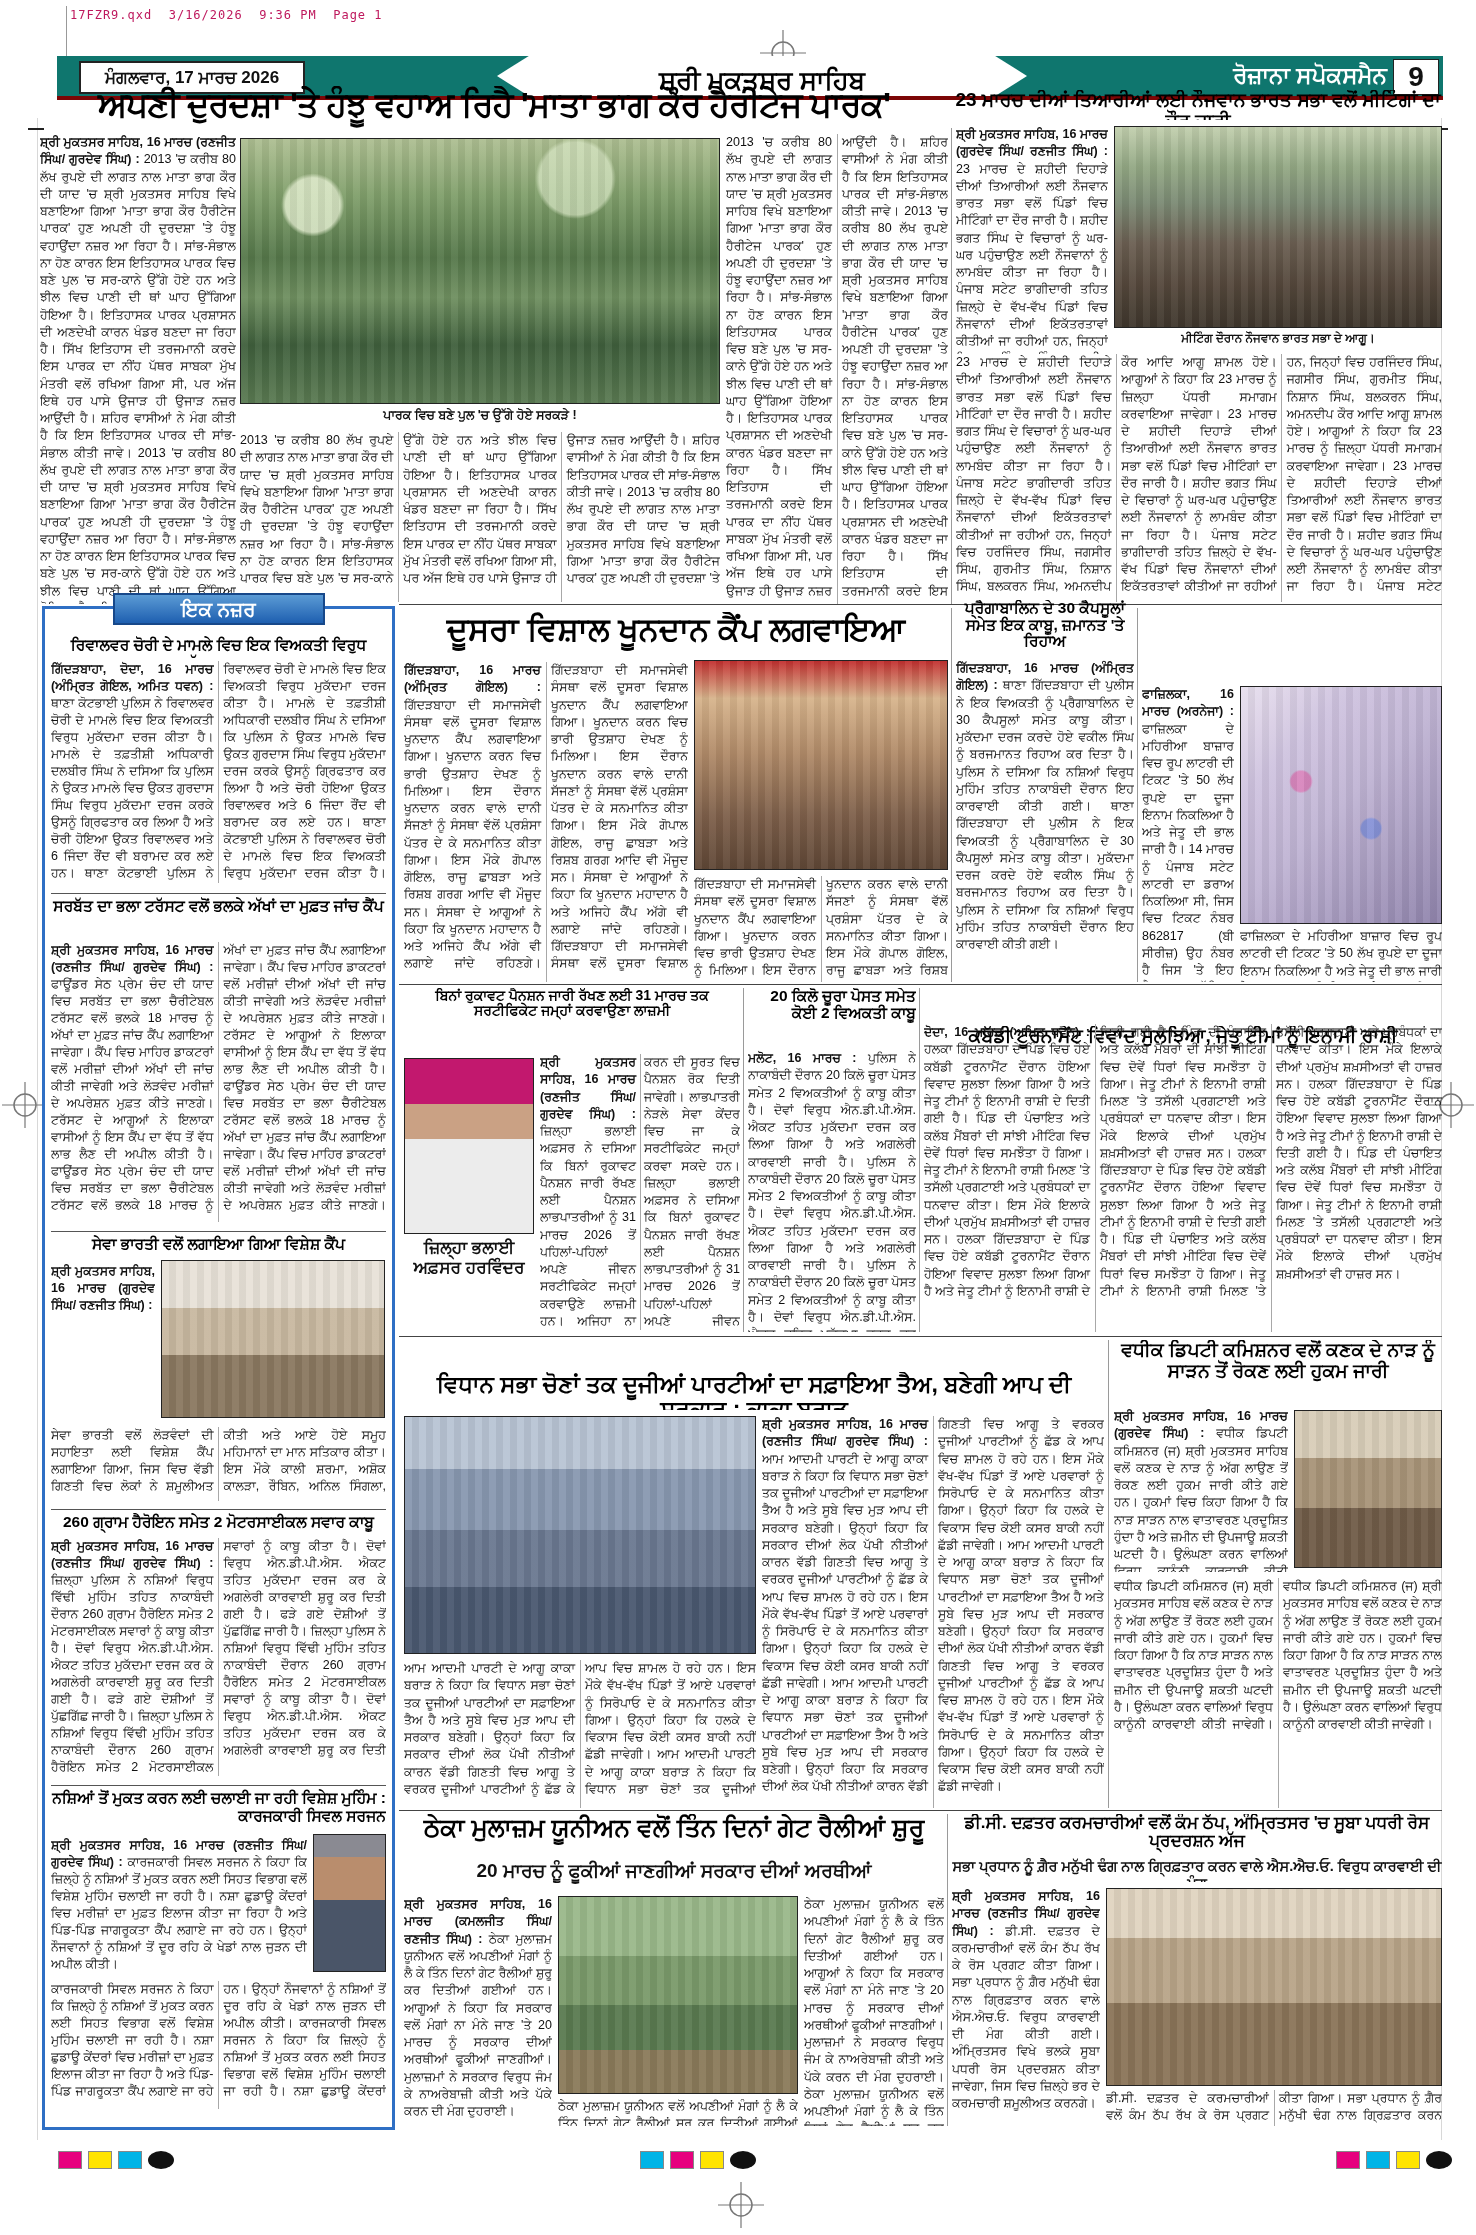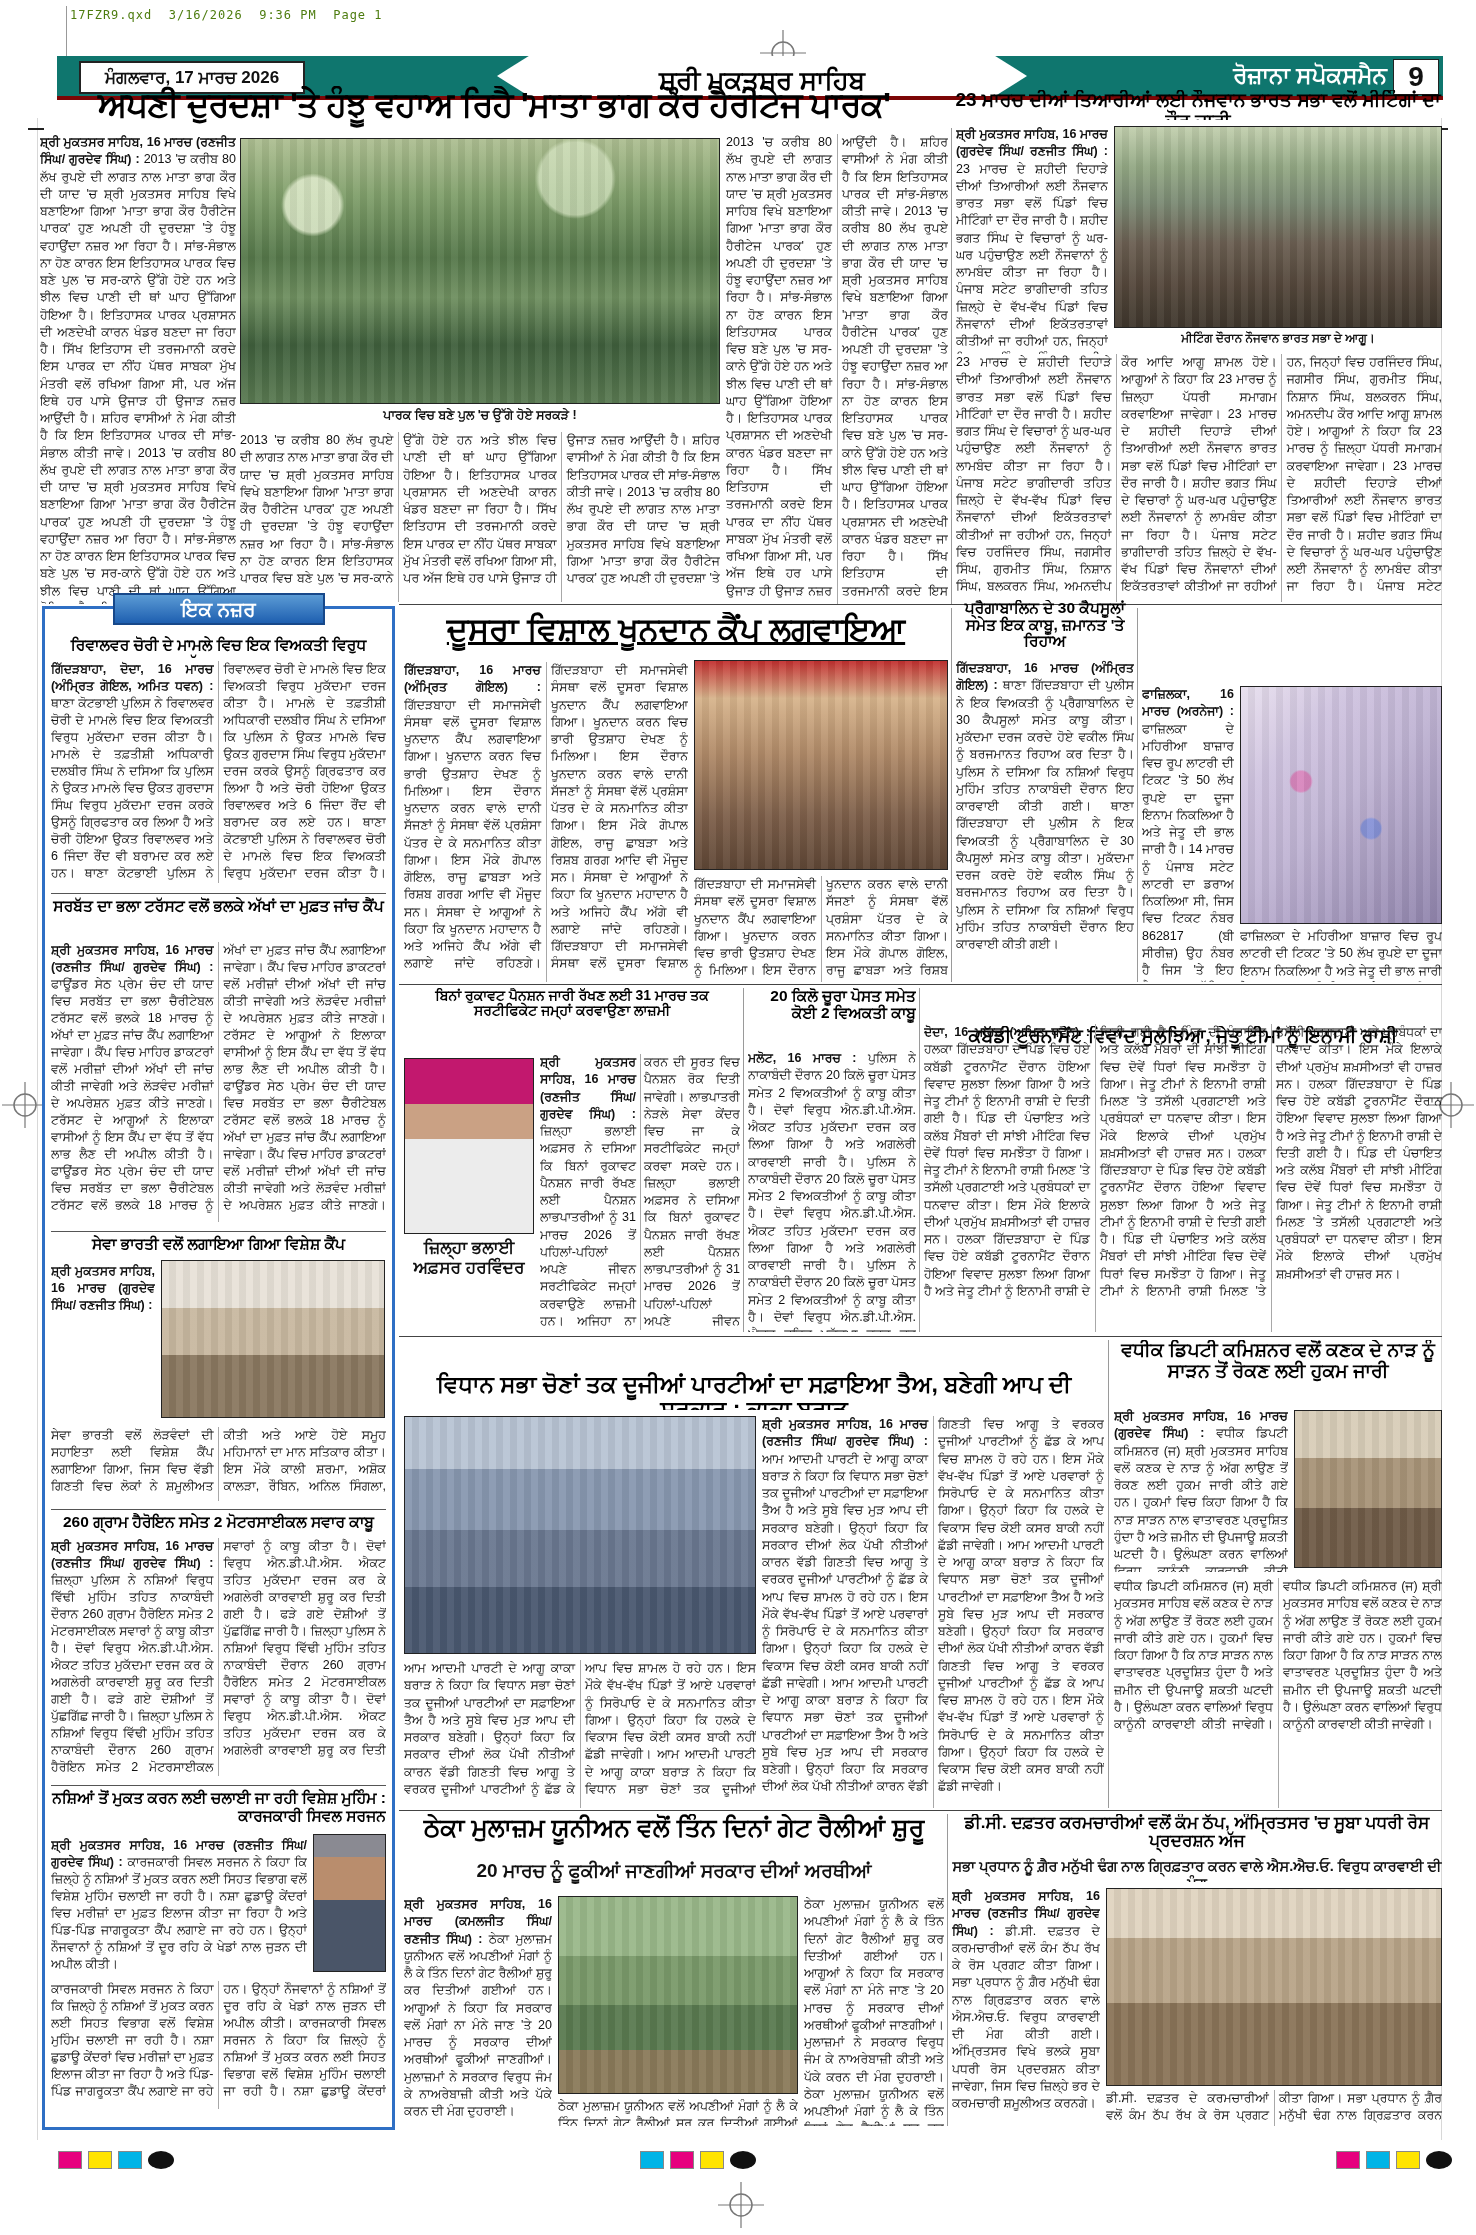--- a/index.html
+++ b/index.html
@@ -1,21 +1,21 @@
 <!DOCTYPE html>
 <html><head>
 <meta charset="utf-8">
 <style>
   * { margin:0; padding:0; box-sizing:border-box; }
   html,body { background:#ffffff; }
   body { font-family:"Liberation Sans", sans-serif; color:#111; }
   .page { position:relative; width:1476px; height:2235px; background:#fff; overflow:hidden; }
 
   .print-header { position:absolute; left:70px; top:8px; font-family:"DejaVu Sans Mono", monospace;
-                  font-size:12px; color:#4d7c0f; letter-spacing:1px; white-space:pre; }
+                  font-size:12px; color:#be185d; letter-spacing:1px; white-space:pre; }
   .guide-v { position:absolute; left:66px; top:6px; width:1px; height:90px; background:#999; }
   .frame-l { position:absolute; left:37px; top:118px; width:1px; height:2022px; background:#d8d8d8; }
   .frame-r { position:absolute; left:1441px; top:118px; width:1px; height:2022px; background:#d8d8d8; }
   .crop-tick { position:absolute; height:2px; background:#222; width:16px; top:128px; }
 
   
   .reg { position:absolute; width:46px; height:46px; }
 
   
   .masthead { position:absolute; left:57px; top:56px; width:1386px; height:44px;
@@ -209,21 +209,21 @@
       <div class="ik-body" style="position:absolute;left:0;top:48px;width:256px;height:140px;">
         <b class="byline">ਸ਼੍ਰੀ ਮੁਕਤਸਰ ਸਾਹਿਬ, 16 ਮਾਰਚ (ਰਣਜੀਤ ਸਿੰਘ/ ਗੁਰਦੇਵ ਸਿੰਘ) :</b>
         <span>ਕਾਰਜਕਾਰੀ ਸਿਵਲ ਸਰਜਨ ਨੇ ਕਿਹਾ ਕਿ ਜ਼ਿਲ੍ਹੇ ਨੂੰ ਨਸ਼ਿਆਂ ਤੋਂ ਮੁਕਤ ਕਰਨ ਲਈ ਸਿਹਤ ਵਿਭਾਗ ਵਲੋਂ ਵਿਸ਼ੇਸ਼ ਮੁਹਿੰਮ ਚਲਾਈ ਜਾ ਰਹੀ ਹੈ। ਨਸ਼ਾ ਛੁਡਾਊ ਕੇਂਦਰਾਂ ਵਿਚ ਮਰੀਜ਼ਾਂ ਦਾ ਮੁਫ਼ਤ ਇਲਾਜ ਕੀਤਾ ਜਾ ਰਿਹਾ ਹੈ ਅਤੇ ਪਿੰਡ-ਪਿੰਡ ਜਾਗਰੂਕਤਾ ਕੈਂਪ ਲਗਾਏ ਜਾ ਰਹੇ ਹਨ। ਉਨ੍ਹਾਂ ਨੌਜਵਾਨਾਂ ਨੂੰ ਨਸ਼ਿਆਂ ਤੋਂ ਦੂਰ ਰਹਿ ਕੇ ਖੇਡਾਂ ਨਾਲ ਜੁੜਨ ਦੀ ਅਪੀਲ ਕੀਤੀ।</span>
       </div>
       <div class="ik-body cols2" style="position:absolute;left:0;top:192px;width:335px;height:128px;">
         <span>ਕਾਰਜਕਾਰੀ ਸਿਵਲ ਸਰਜਨ ਨੇ ਕਿਹਾ ਕਿ ਜ਼ਿਲ੍ਹੇ ਨੂੰ ਨਸ਼ਿਆਂ ਤੋਂ ਮੁਕਤ ਕਰਨ ਲਈ ਸਿਹਤ ਵਿਭਾਗ ਵਲੋਂ ਵਿਸ਼ੇਸ਼ ਮੁਹਿੰਮ ਚਲਾਈ ਜਾ ਰਹੀ ਹੈ। ਨਸ਼ਾ ਛੁਡਾਊ ਕੇਂਦਰਾਂ ਵਿਚ ਮਰੀਜ਼ਾਂ ਦਾ ਮੁਫ਼ਤ ਇਲਾਜ ਕੀਤਾ ਜਾ ਰਿਹਾ ਹੈ ਅਤੇ ਪਿੰਡ-ਪਿੰਡ ਜਾਗਰੂਕਤਾ ਕੈਂਪ ਲਗਾਏ ਜਾ ਰਹੇ ਹਨ। ਉਨ੍ਹਾਂ ਨੌਜਵਾਨਾਂ ਨੂੰ ਨਸ਼ਿਆਂ ਤੋਂ ਦੂਰ ਰਹਿ ਕੇ ਖੇਡਾਂ ਨਾਲ ਜੁੜਨ ਦੀ ਅਪੀਲ ਕੀਤੀ। ਕਾਰਜਕਾਰੀ ਸਿਵਲ ਸਰਜਨ ਨੇ ਕਿਹਾ ਕਿ ਜ਼ਿਲ੍ਹੇ ਨੂੰ ਨਸ਼ਿਆਂ ਤੋਂ ਮੁਕਤ ਕਰਨ ਲਈ ਸਿਹਤ ਵਿਭਾਗ ਵਲੋਂ ਵਿਸ਼ੇਸ਼ ਮੁਹਿੰਮ ਚਲਾਈ ਜਾ ਰਹੀ ਹੈ। ਨਸ਼ਾ ਛੁਡਾਊ ਕੇਂਦਰਾਂ ਵਿਚ ਮਰੀਜ਼ਾਂ ਦਾ ਮੁਫ਼ਤ ਇਲਾਜ ਕੀਤਾ ਜਾ ਰਿਹਾ ਹੈ ਅਤੇ ਪਿੰਡ-ਪਿੰਡ ਜਾਗਰੂਕਤਾ ਕੈਂਪ ਲਗਾਏ ਜਾ ਰਹੇ ਹਨ। ਉਨ੍ਹਾਂ ਨੌਜਵਾਨਾਂ ਨੂੰ ਨਸ਼ਿਆਂ ਤੋਂ ਦੂਰ ਰਹਿ ਕੇ ਖੇਡਾਂ ਨਾਲ ਜੁੜਨ ਦੀ ਅਪੀਲ ਕੀਤੀ।</span>
       </div>
     </div>
   </div>
 
-  <div class="hl" style="left:404px;top:612px;width:544px;height:44px;font-size:32px;text-decoration:underline;">ਦੂਸਰਾ ਵਿਸ਼ਾਲ ਖੂਨਦਾਨ ਕੈਂਪ ਲਗਵਾਇਆ</div>
+  <div class="hl" style="left:404px;top:612px;width:544px;height:44px;font-size:32px;">ਦੂਸਰਾ ਵਿਸ਼ਾਲ ਖੂਨਦਾਨ ਕੈਂਪ ਲਗਵਾਇਆ</div>
   <div class="body-text cols2" style="left:404px;top:662px;width:284px;height:320px;">
     <b class="byline">ਗਿੱਦੜਬਾਹਾ, 16 ਮਾਰਚ (ਅੰਮ੍ਰਿਤ ਗੋਇਲ) :</b>
     <span>ਗਿੱਦੜਬਾਹਾ ਦੀ ਸਮਾਜਸੇਵੀ ਸੰਸਥਾ ਵਲੋਂ ਦੂਸਰਾ ਵਿਸ਼ਾਲ ਖੂਨਦਾਨ ਕੈਂਪ ਲਗਵਾਇਆ ਗਿਆ। ਖੂਨਦਾਨ ਕਰਨ ਵਿਚ ਭਾਰੀ ਉਤਸ਼ਾਹ ਦੇਖਣ ਨੂੰ ਮਿਲਿਆ। ਇਸ ਦੌਰਾਨ ਖੂਨਦਾਨ ਕਰਨ ਵਾਲੇ ਦਾਨੀ ਸੱਜਣਾਂ ਨੂੰ ਸੰਸਥਾ ਵੱਲੋਂ ਪ੍ਰਸ਼ੰਸਾ ਪੱਤਰ ਦੇ ਕੇ ਸਨਮਾਨਿਤ ਕੀਤਾ ਗਿਆ। ਇਸ ਮੌਕੇ ਗੋਪਾਲ ਗੋਇਲ, ਰਾਜੂ ਛਾਬੜਾ ਅਤੇ ਰਿਸ਼ਬ ਗਰਗ ਆਦਿ ਵੀ ਮੌਜੂਦ ਸਨ। ਸੰਸਥਾ ਦੇ ਆਗੂਆਂ ਨੇ ਕਿਹਾ ਕਿ ਖੂਨਦਾਨ ਮਹਾਦਾਨ ਹੈ ਅਤੇ ਅਜਿਹੇ ਕੈਂਪ ਅੱਗੇ ਵੀ ਲਗਾਏ ਜਾਂਦੇ ਰਹਿਣਗੇ। ਗਿੱਦੜਬਾਹਾ ਦੀ ਸਮਾਜਸੇਵੀ ਸੰਸਥਾ ਵਲੋਂ ਦੂਸਰਾ ਵਿਸ਼ਾਲ ਖੂਨਦਾਨ ਕੈਂਪ ਲਗਵਾਇਆ ਗਿਆ। ਖੂਨਦਾਨ ਕਰਨ ਵਿਚ ਭਾਰੀ ਉਤਸ਼ਾਹ ਦੇਖਣ ਨੂੰ ਮਿਲਿਆ। ਇਸ ਦੌਰਾਨ ਖੂਨਦਾਨ ਕਰਨ ਵਾਲੇ ਦਾਨੀ ਸੱਜਣਾਂ ਨੂੰ ਸੰਸਥਾ ਵੱਲੋਂ ਪ੍ਰਸ਼ੰਸਾ ਪੱਤਰ ਦੇ ਕੇ ਸਨਮਾਨਿਤ ਕੀਤਾ ਗਿਆ। ਇਸ ਮੌਕੇ ਗੋਪਾਲ ਗੋਇਲ, ਰਾਜੂ ਛਾਬੜਾ ਅਤੇ ਰਿਸ਼ਬ ਗਰਗ ਆਦਿ ਵੀ ਮੌਜੂਦ ਸਨ। ਸੰਸਥਾ ਦੇ ਆਗੂਆਂ ਨੇ ਕਿਹਾ ਕਿ ਖੂਨਦਾਨ ਮਹਾਦਾਨ ਹੈ ਅਤੇ ਅਜਿਹੇ ਕੈਂਪ ਅੱਗੇ ਵੀ ਲਗਾਏ ਜਾਂਦੇ ਰਹਿਣਗੇ। ਗਿੱਦੜਬਾਹਾ ਦੀ ਸਮਾਜਸੇਵੀ ਸੰਸਥਾ ਵਲੋਂ ਦੂਸਰਾ ਵਿਸ਼ਾਲ ਖੂਨਦਾਨ ਕੈਂਪ ਲਗਵਾਇਆ ਗਿਆ। ਖੂਨਦਾਨ ਕਰਨ ਵਿਚ ਭਾਰੀ ਉਤਸ਼ਾਹ ਦੇਖਣ ਨੂੰ ਮਿਲਿਆ। ਇਸ ਦੌਰਾਨ ਖੂਨਦਾਨ ਕਰਨ ਵਾਲੇ ਦਾਨੀ ਸੱਜਣਾਂ ਨੂੰ ਸੰਸਥਾ ਵੱਲੋਂ ਪ੍ਰਸ਼ੰਸਾ ਪੱਤਰ ਦੇ ਕੇ ਸਨਮਾਨਿਤ ਕੀਤਾ ਗਿਆ। ਇਸ ਮੌਕੇ ਗੋਪਾਲ ਗੋਇਲ, ਰਾਜੂ ਛਾਬੜਾ ਅਤੇ ਰਿਸ਼ਬ ਗਰਗ ਆਦਿ ਵੀ ਮੌਜੂਦ ਸਨ। ਸੰਸਥਾ ਦੇ ਆਗੂਆਂ ਨੇ ਕਿਹਾ ਕਿ ਖੂਨਦਾਨ ਮਹਾਦਾਨ ਹੈ ਅਤੇ ਅਜਿਹੇ ਕੈਂਪ ਅੱਗੇ ਵੀ ਲਗਾਏ ਜਾਂਦੇ ਰਹਿਣਗੇ।</span>
   </div>
   <div class="photo ph-blood" style="left:694px;top:660px;width:254px;height:210px;">
       <div class="photo-texture"></div>
     </div>
   <div class="body-text cols2" style="left:694px;top:876px;width:254px;height:106px;">
     <span>ਗਿੱਦੜਬਾਹਾ ਦੀ ਸਮਾਜਸੇਵੀ ਸੰਸਥਾ ਵਲੋਂ ਦੂਸਰਾ ਵਿਸ਼ਾਲ ਖੂਨਦਾਨ ਕੈਂਪ ਲਗਵਾਇਆ ਗਿਆ। ਖੂਨਦਾਨ ਕਰਨ ਵਿਚ ਭਾਰੀ ਉਤਸ਼ਾਹ ਦੇਖਣ ਨੂੰ ਮਿਲਿਆ। ਇਸ ਦੌਰਾਨ ਖੂਨਦਾਨ ਕਰਨ ਵਾਲੇ ਦਾਨੀ ਸੱਜਣਾਂ ਨੂੰ ਸੰਸਥਾ ਵੱਲੋਂ ਪ੍ਰਸ਼ੰਸਾ ਪੱਤਰ ਦੇ ਕੇ ਸਨਮਾਨਿਤ ਕੀਤਾ ਗਿਆ। ਇਸ ਮੌਕੇ ਗੋਪਾਲ ਗੋਇਲ, ਰਾਜੂ ਛਾਬੜਾ ਅਤੇ ਰਿਸ਼ਬ ਗਰਗ ਆਦਿ ਵੀ ਮੌਜੂਦ ਸਨ। ਸੰਸਥਾ ਦੇ ਆਗੂਆਂ ਨੇ ਕਿਹਾ ਕਿ ਖੂਨਦਾਨ ਮਹਾਦਾਨ ਹੈ ਅਤੇ ਅਜਿਹੇ ਕੈਂਪ ਅੱਗੇ ਵੀ ਲਗਾਏ ਜਾਂਦੇ ਰਹਿਣਗੇ। ਗਿੱਦੜਬਾਹਾ ਦੀ ਸਮਾਜਸੇਵੀ ਸੰਸਥਾ ਵਲੋਂ ਦੂਸਰਾ ਵਿਸ਼ਾਲ ਖੂਨਦਾਨ ਕੈਂਪ ਲਗਵਾਇਆ ਗਿਆ। ਖੂਨਦਾਨ ਕਰਨ ਵਿਚ ਭਾਰੀ ਉਤਸ਼ਾਹ ਦੇਖਣ ਨੂੰ ਮਿਲਿਆ। ਇਸ ਦੌਰਾਨ ਖੂਨਦਾਨ ਕਰਨ ਵਾਲੇ ਦਾਨੀ ਸੱਜਣਾਂ ਨੂੰ ਸੰਸਥਾ ਵੱਲੋਂ ਪ੍ਰਸ਼ੰਸਾ ਪੱਤਰ ਦੇ ਕੇ ਸਨਮਾਨਿਤ ਕੀਤਾ ਗਿਆ। ਇਸ ਮੌਕੇ ਗੋਪਾਲ ਗੋਇਲ, ਰਾਜੂ ਛਾਬੜਾ ਅਤੇ ਰਿਸ਼ਬ ਗਰਗ ਆਦਿ ਵੀ ਮੌਜੂਦ ਸਨ। ਸੰਸਥਾ ਦੇ ਆਗੂਆਂ ਨੇ ਕਿਹਾ ਕਿ ਖੂਨਦਾਨ ਮਹਾਦਾਨ ਹੈ ਅਤੇ ਅਜਿਹੇ ਕੈਂਪ ਅੱਗੇ ਵੀ ਲਗਾਏ ਜਾਂਦੇ ਰਹਿਣਗੇ।</span>
   </div>

